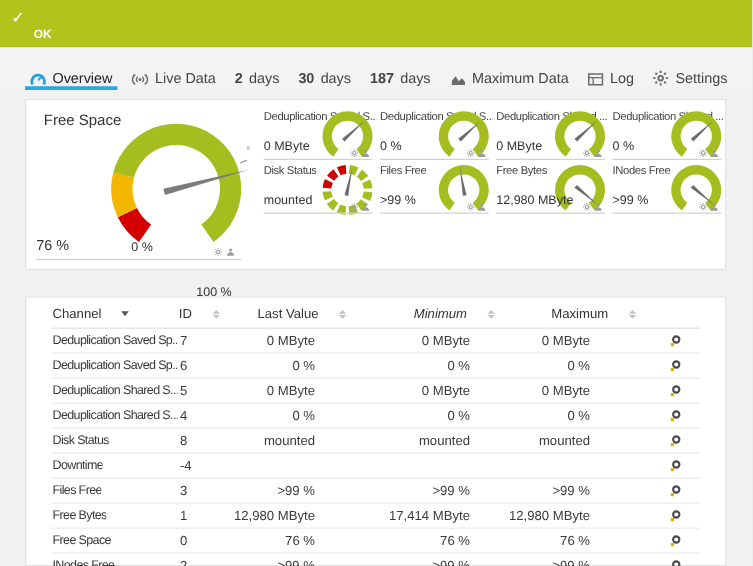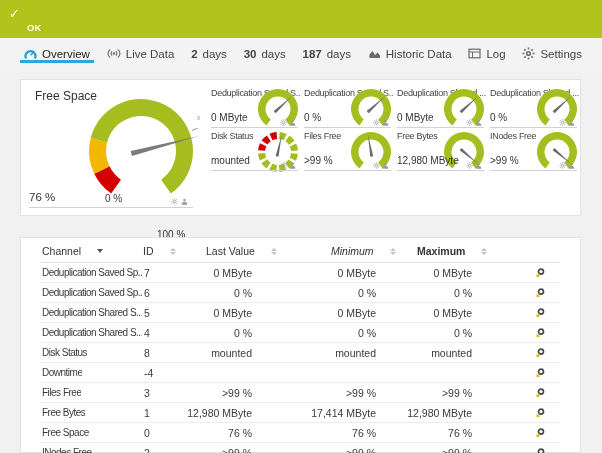--- a/index.html
+++ b/index.html
@@ -11,21 +11,21 @@
   .check{position:absolute;left:9px;top:6px;font-size:13px;font-weight:bold;}
   .title-line{position:absolute;left:26px;top:4px;white-space:nowrap;}
   .kind{font-style:italic;font-size:13px;margin-right:5px;}
   .sensor-title{font-size:14px;}
   .flag-wrap{display:inline-block;vertical-align:6px;margin-left:2px;}
   .stars{font-size:10px;color:#414a05;letter-spacing:1px;margin-left:9px;vertical-align:2px;cursor:pointer;}
   .status-ok{position:absolute;left:27px;top:22px;font-size:9.5px;font-weight:bold;}
 
   
   .tabs{position:absolute;left:0;top:38px;width:602px;height:34px;background:#f3f3f3;
-        display:flex;justify-content:space-between;align-items:center;
+        display:flex;justify-content:space-between;align-items:flex-end;
         padding:0 16px 0 20px;box-sizing:border-box;}
   .tab{display:flex;align-items:center;gap:5px;font-size:11.5px;color:#444;
        padding:0 4px;border-bottom:3px solid transparent;box-sizing:border-box;cursor:pointer;white-space:nowrap;}
   .tab.active{border-bottom-color:#2ba6df;color:#222;}
   .tab .num{font-weight:bold;}
   .tab .ticon{display:inline-flex;align-items:center;}
 
   
   .card{position:absolute;left:20px;width:561px;background:#fff;border:1px solid #e2e2e2;box-sizing:border-box;}
   .card.gauges{top:79px;height:137px;}
@@ -48,21 +48,21 @@
   .sg-title{position:absolute;left:1px;top:2px;font-size:9px;letter-spacing:-0.3px;color:#444;
             white-space:nowrap;max-width:90px;overflow:hidden;}
   .sg-svg{position:absolute;left:45px;top:0;}
   .sg-value{position:absolute;left:1px;top:26px;font-size:10px;color:#333;white-space:nowrap;}
   .sg-line{position:absolute;left:1px;right:5px;bottom:1px;border-bottom:1px solid #d2d2d2;}
   .sg-icons{position:absolute;right:7px;bottom:3px;display:flex;gap:2px;align-items:center;}
 
   
   .thead{position:relative;height:20px;border-bottom:1px solid #e0e0e0;font-size:10.5px;color:#333;}
   .thead .h{position:absolute;top:3px;display:inline-flex;align-items:center;gap:16px;white-space:nowrap;cursor:pointer;}
-  .h-channel{left:1px;} .h-id{left:102px;} .h-last{left:165px;} .h-min{left:290px;font-style:italic;} .h-max{left:376px;font-weight:bold;}
+  .h-channel{left:1px;} .h-id{left:102px;} .h-last{left:165px;} .h-min{left:290px;font-style:italic;} .h-max{left:400px;}
   .sort-both{display:inline-flex;flex-direction:column;gap:1px;}
   .tri-u{width:0;height:0;border-left:3px solid transparent;border-right:3px solid transparent;border-bottom:3.5px solid #c3c3c3;}
   .tri-d{width:0;height:0;border-left:3px solid transparent;border-right:3px solid transparent;border-top:3.5px solid #c3c3c3;}
   .tri-desc{width:0;height:0;border-left:3.5px solid transparent;border-right:3.5px solid transparent;border-top:4.5px solid #555;}
   .trow{position:relative;height:19px;border-bottom:1px solid #ececec;font-size:10.5px;color:#3a3a3a;}
   .trow span{position:absolute;top:4px;white-space:nowrap;}
   .c-channel{left:1px;max-width:100px;overflow:hidden;font-size:10px;letter-spacing:-0.5px;}
   .c-id{left:103px;}
   .c-last{right:308px;} .c-min{right:184px;} .c-max{right:88px;}
   .c-act{position:absolute;left:494px;top:3px;cursor:pointer;line-height:0;}
@@ -112,21 +112,21 @@
       <div class="tab">
         <span class="num">187</span>
         <span class="tlabel">days</span>
       </div>
       <div class="tab">
         <span class="ticon">
           <svg width="13" height="11" viewBox="0 0 13 11">
             <path d="M1.5 10 V6.5 L4.5 3 L7 7 L9.5 4.5 L12 7.5 V10 Z" fill="#6b6b6b"></path>
           </svg>
         </span>
-        <span class="tlabel">Historic Data</span>
+        <span class="tlabel">Maximum Data</span>
       </div>
       <div class="tab">
         <span class="ticon">
           <svg width="13" height="11" viewBox="0 0 13 11">
             <rect x="1" y="1.2" width="11" height="8.6" fill="none" stroke="#6b6b6b" stroke-width="1.2"></rect>
             <line x1="1" y1="4" x2="12" y2="4" stroke="#6b6b6b"></line>
             <line x1="4.5" y1="4" x2="4.5" y2="9.8" stroke="#6b6b6b"></line>
           </svg>
         </span>
         <span class="tlabel">Log</span>

